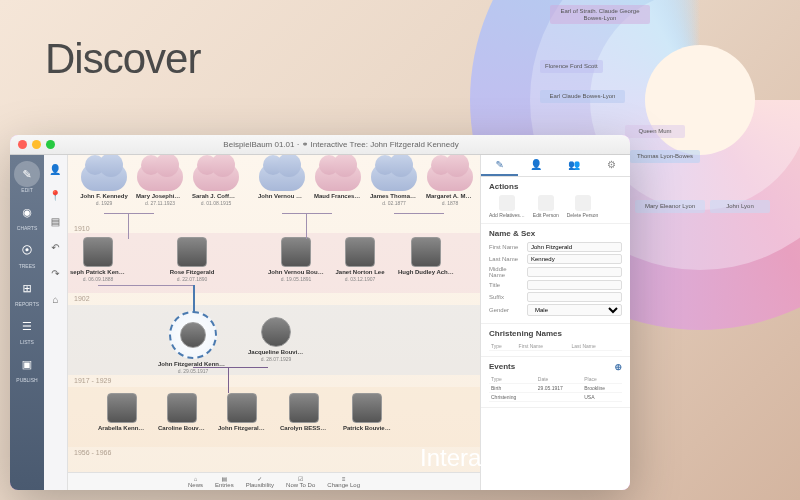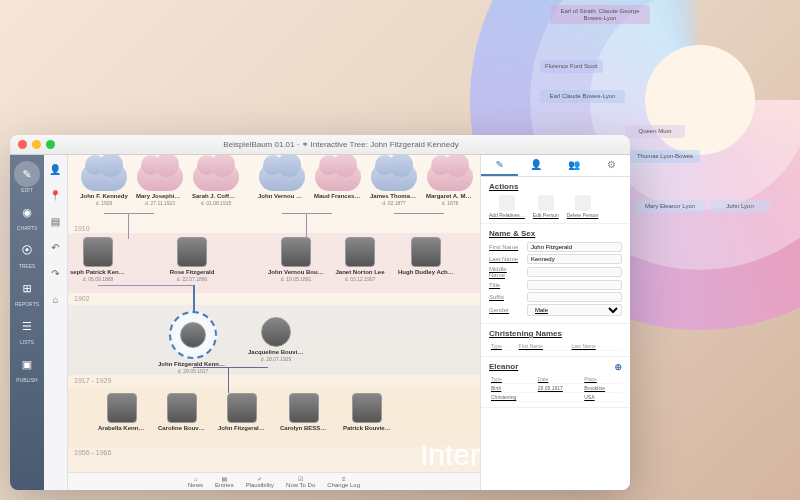--- a/index.html
+++ b/index.html
@@ -250,21 +250,20 @@
   flex: 1;
   text-align: center;
   padding: 4px 0;
   font-size: 10px;
   color: #888;
 }
 .insp-tab.active { border-bottom: 2px solid #4a7ab0; color: #4a7ab0; }
 .insp-section {
   padding: 5px 8px;
   border-bottom: 1px solid #f0f0f0;
-  text-decoration: underline;
 }
 .insp-heading {
   font-size: 8px;
   font-weight: 600;
   color: #444;
   margin-bottom: 4px;
 }
 .insp-actions { display: flex; gap: 8px; }
 .insp-action { display: flex; flex-direction: column; align-items: center; font-size: 5px; color: #666; }
 .insp-action .ico { width: 16px; height: 16px; border-radius: 3px; background: #f0f0f0; margin-bottom: 1px; }
@@ -294,21 +293,21 @@
 
 .callout {
   position: absolute;
   right: 20px;
   bottom: 20px;
   width: 360px;
   z-index: 20;
   color: #fff;
 }
 .callout-title {
-  font-size: 30px;
+  font-size: 24px;
   font-weight: 400;
   margin-bottom: 8px;
 }
 .callout-body {
   font-size: 15px;
   font-weight: 300;
   line-height: 1.4;
 }
 
 
@@ -320,20 +319,21 @@
   border-radius: 2px;
   text-align: center;
   line-height: 1.1;
   min-width: 60px;
 }
 </style>
 </head>
 <body>
 
 <div class="hero">
+  <div class="hero-title">Discover</div>
 </div>
 
 <div class="fan-chart">
   <div class="fan-ring" style="width:460px;height:460px;background:conic-gradient(from 90deg, #f4b8b8, #e8a0c0 60deg, #d8b0e0 120deg, #c0c0f0 180deg, #b0d0f0 240deg, transparent 270deg);"></div>
   <div class="fan-ring" style="width:340px;height:340px;background:conic-gradient(from 90deg, #f8d0d0, #f0c0d8 60deg, #e0c8e8 120deg, #d0d0f4 180deg, #c0dcf4 240deg, transparent 270deg);"></div>
   <div class="fan-ring" style="width:220px;height:220px;background:conic-gradient(from 90deg, #fce0e0, #f4d4e4 60deg, #e8d8f0 120deg, #dce0f8 180deg, #d0e8f8 240deg, transparent 270deg);"></div>
   <div class="fan-ring" style="width:110px;height:110px;background:#fff4e8;"></div>
 
   <div class="fan-wedge" style="top:145px;left:90px;background:rgba(210,170,220,0.5);width:100px;">Earl of Strath. Claude George Bowes-Lyon</div>
   <div class="fan-wedge" style="top:200px;left:80px;background:rgba(190,190,240,0.5);">Florence Ford Scott</div>
@@ -574,21 +574,21 @@
               <tr>
                 <th>Type</th>
                 <th>First Name</th>
                 <th>Last Name</th>
               </tr>
         </tbody>
           </table>
       </div>
       <div class="insp-section">
         <div class="insp-heading">
-          <span>Eleanor</span>
+          <span>Events</span>
           <span style="float:right;color:#4a7ab0;font-size:9px;">⊕</span>
         </div>
         <table class="insp-table">
           <tbody>
               <tr>
                 <th>Type</th>
                 <th>Date</th>
                 <th>Place</th>
               </tr>
           <tr>

